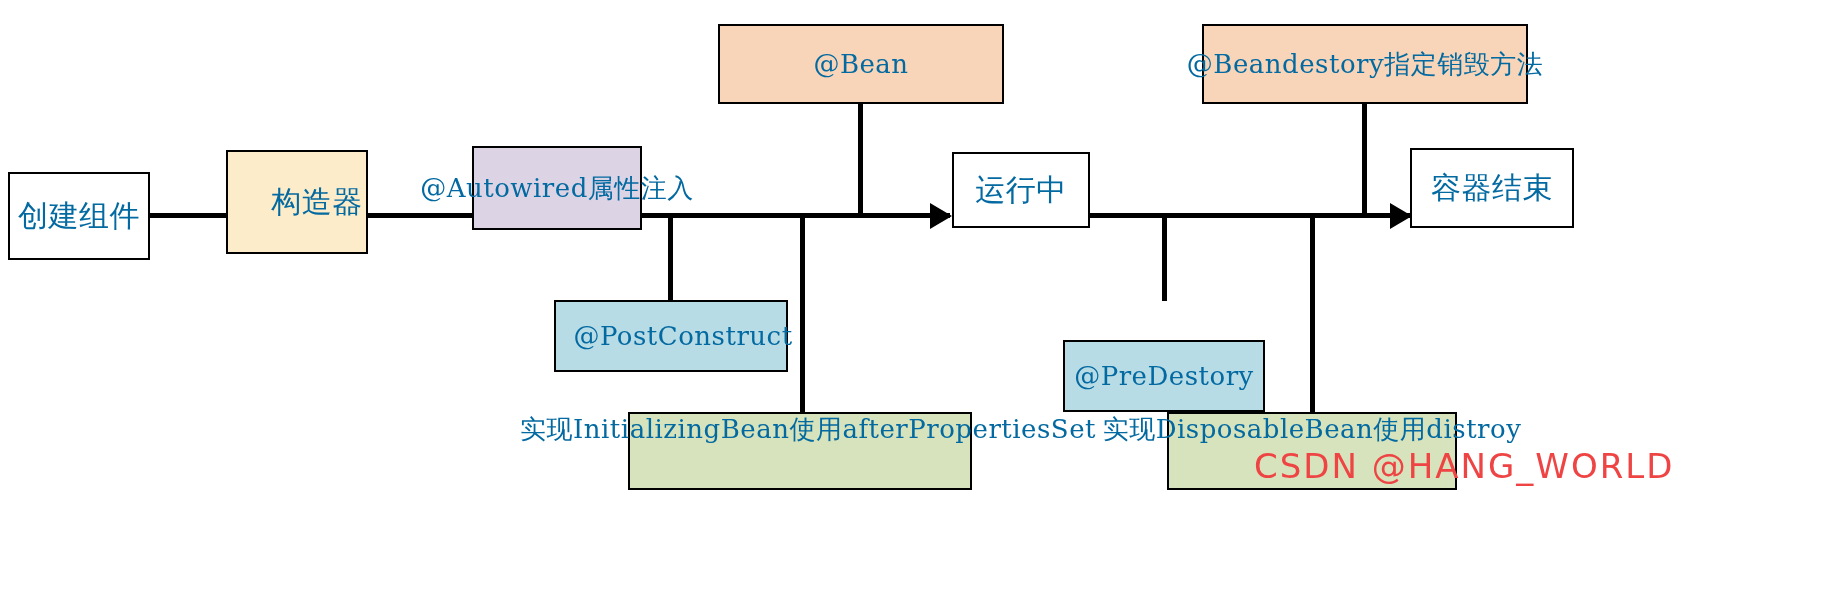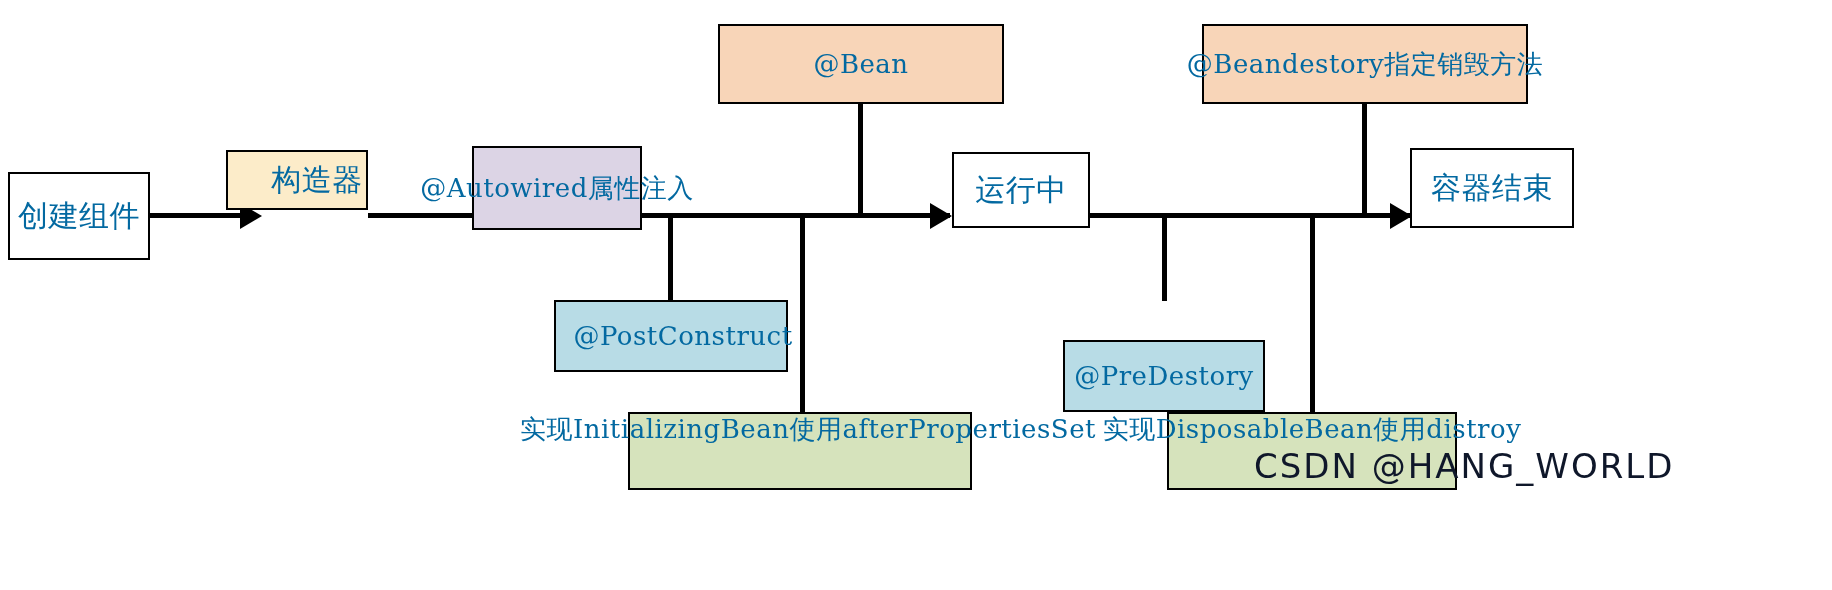--- a/index.html
+++ b/index.html
@@ -41,21 +41,21 @@
   .arrow {
     position: absolute;
     width: 0;
     height: 0;
     border-top: 13px solid transparent;
     border-bottom: 13px solid transparent;
     border-left: 22px solid #000000;
   }
   .watermark {
     position: absolute;
-    color: #0f172a;
+    color: #ef4444;
     font-family: "DejaVu Sans", "Liberation Sans", sans-serif;
     font-size: 34px;
     letter-spacing: 2px;
     white-space: nowrap;
     pointer-events: none;
   }
 </style>
 </head>
 <body>
 
@@ -80,21 +80,21 @@
   <div class="line vline" style="left:800px; top:213px; height:200px;"></div>
 
   <div class="line vline" style="left:1362px; top:104px; height:112px;"></div>
   <div class="line vline" style="left:1162px; top:213px; height:88px;"></div>
   <div class="line vline" style="left:1310px; top:213px; height:200px;"></div>
 
   <div class="node" style="left:8px; top:172px; width:142px; height:88px; background:#ffffff; font-size:30px;">
     <span class="ln">创建组件</span>
   </div>
 
-  <div class="node" style="left:226px; top:150px; width:142px; height:60px; background:#fcecc9; font-size:30px;padding-left:40px;">
+  <div class="node" style="left:226px; top:150px; width:142px; height:104px; background:#fcecc9; font-size:30px;padding-left:40px;">
     <span class="ln">构造器</span>
   </div>
 
   <div class="node" style="left:472px; top:146px; width:170px; height:84px; background:#dcd4e5; font-size:26px;">
     <span class="ln">@Autowired</span>
     <span class="ln">属性注入</span>
   </div>
 
   <div class="node" style="left:952px; top:152px; width:138px; height:76px; background:#ffffff; font-size:30px;">
     <span class="ln">运行中</span>

